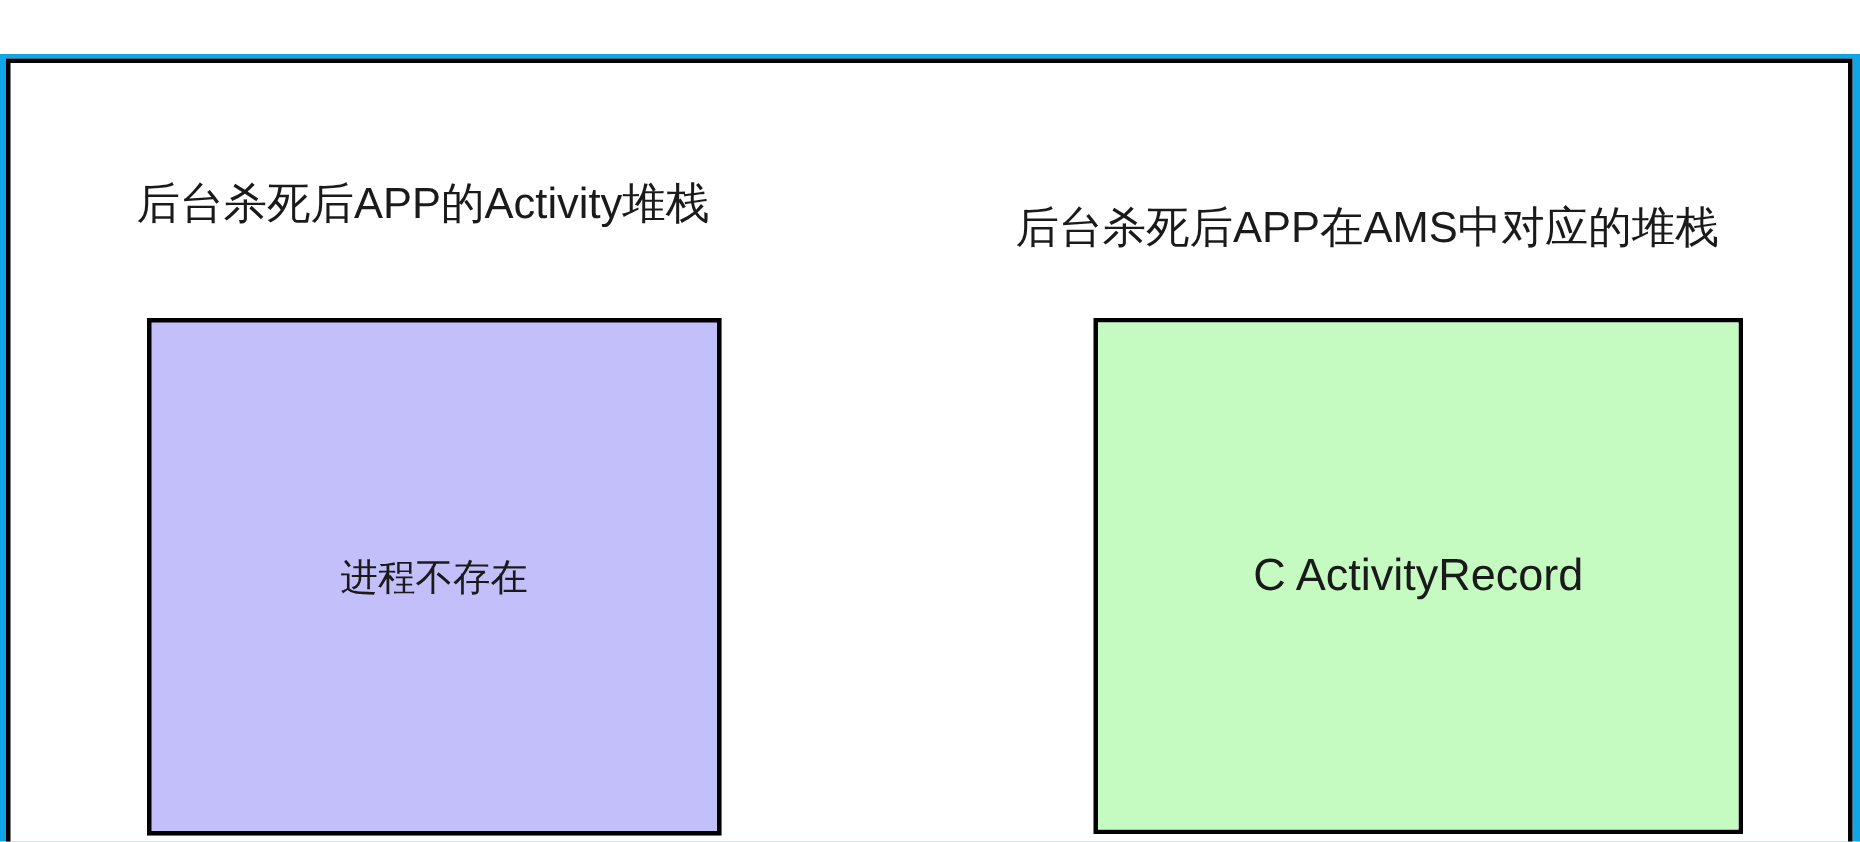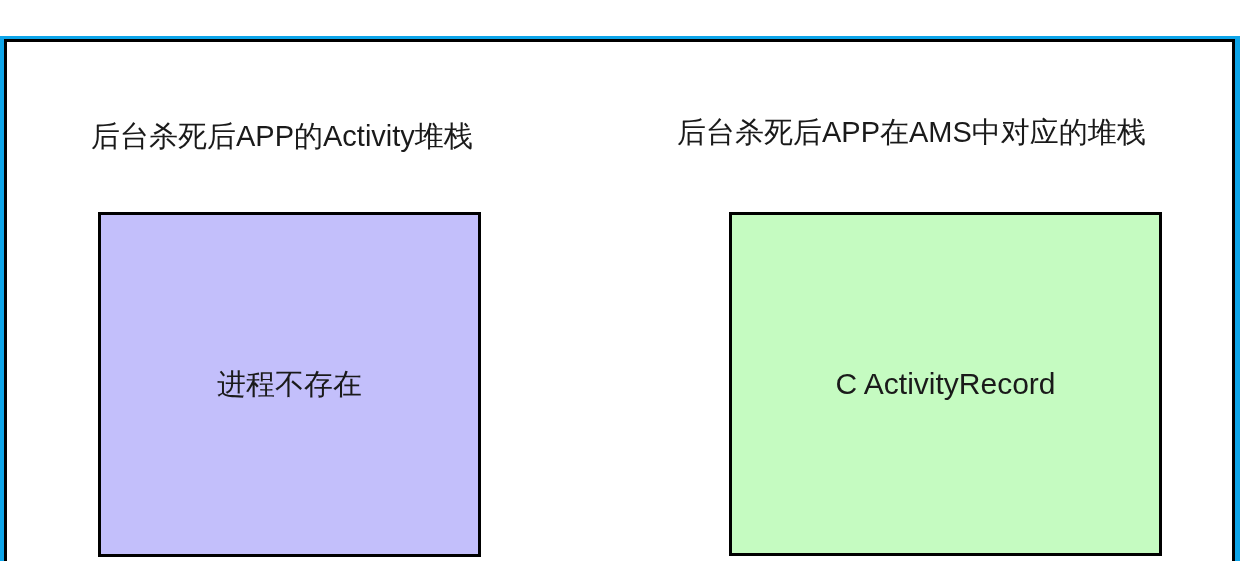--- a/index.html
+++ b/index.html
@@ -37,38 +37,38 @@
   
   .panel-title {
     position: absolute;
     font-size: 29px;
     line-height: 1;
     color: #1a1a1a;
     white-space: nowrap;
     letter-spacing: 0px;
   }
   .title-left  { left: 84px;  top: 80px; }
-  .title-right { left: 670px; top: 76px; }
+  .title-right { left: 670px; top: 96px; }
 
   
   .app-stack-box {
     position: absolute;
     left: 91px;
     top: 170px;
     width: 383px;
     height: 345px;
     box-sizing: border-box;
     background: #c3bffb;
     border: 3px solid #000000;
     display: flex;
     align-items: center;
     justify-content: center;
   }
   .app-stack-label {
-    font-size: 29px;
+    font-size: 25px;
     color: #1a1a1a;
     white-space: nowrap;
   }
 
   
   .ams-stack-box {
     position: absolute;
     left: 722px;
     top: 170px;
     width: 433px;

